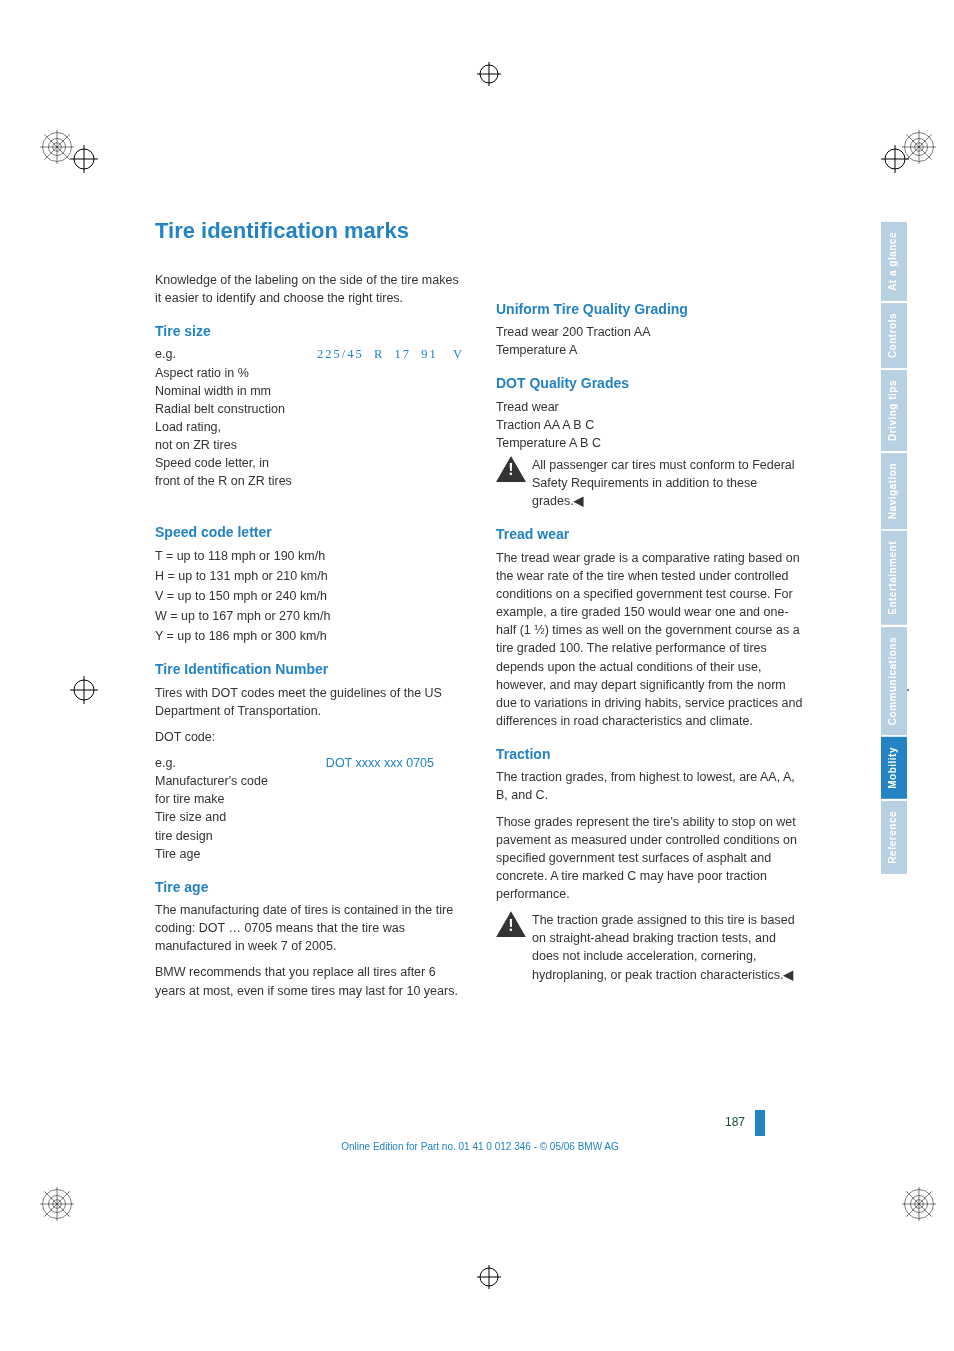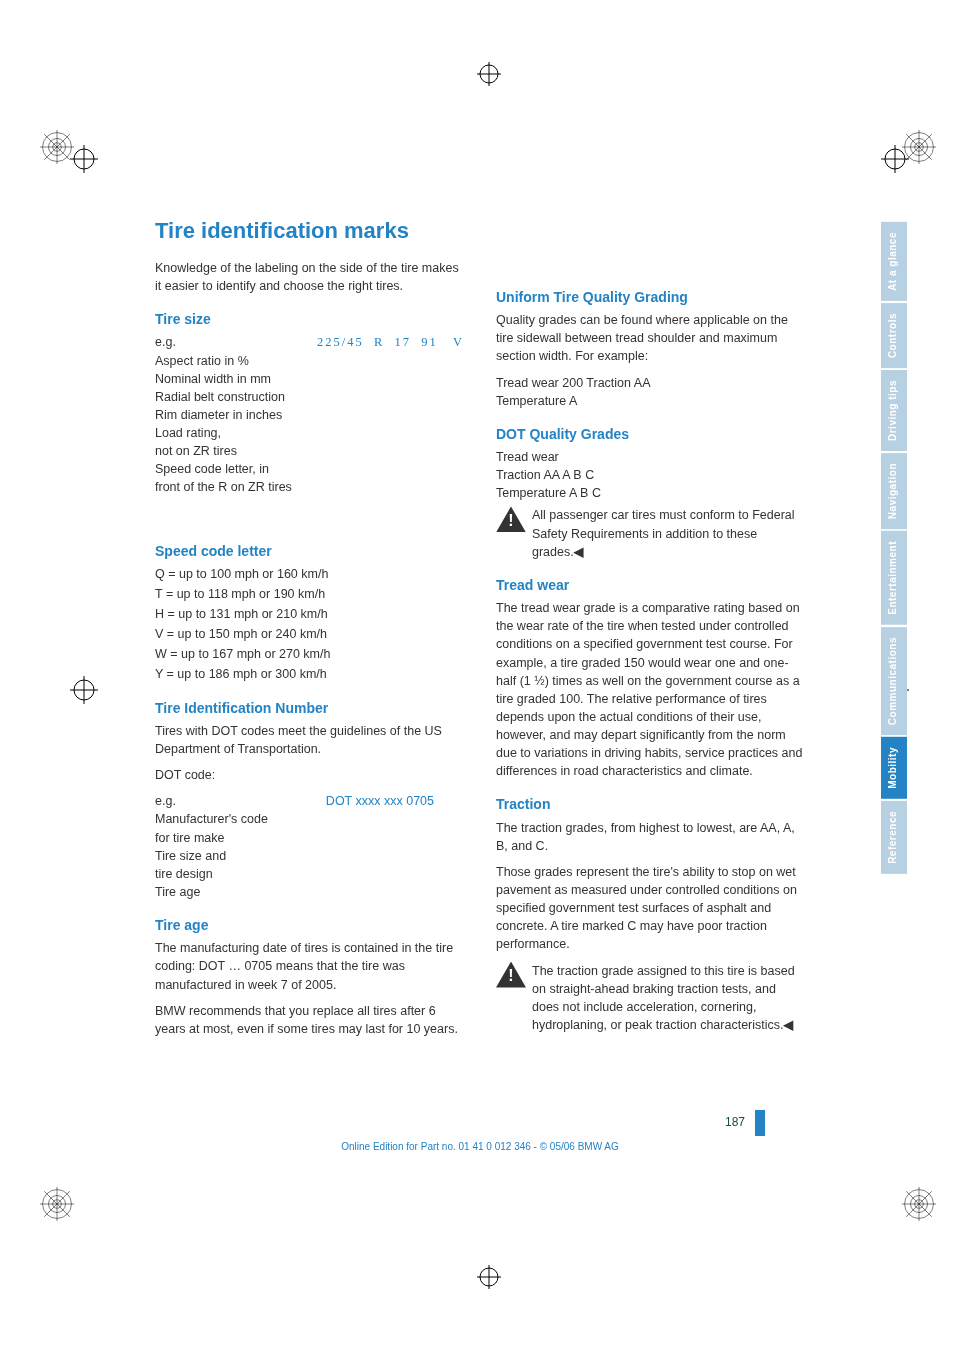--- a/index.html
+++ b/index.html
@@ -37,21 +37,21 @@
   }
   .columns {
     display: flex;
     gap: 32px;
   }
   .col { flex: 1; }
   h1 {
     color: #2383c4;
     font-size: 22px;
     font-weight: bold;
-    margin: 0 0 12px 0;
+    margin: 0 0 24px 0;
   }
   h2 {
     color: #2383c4;
     font-size: 14px;
     font-weight: bold;
     margin: 14px 0 4px 0;
   }
   p { margin: 0 0 8px 0; }
   .tire-block { margin-bottom: 6px; }
   .tire-eg { display: flex; align-items: baseline; }
@@ -225,30 +225,28 @@
 
       <h2>Tire size</h2>
       <div class="tire-block">
         <div class="tire-eg">
           <span class="tire-eg-label">e.g.</span>
           <span class="tire-eg-val">225/45  R  17  91   V</span>
         </div>
         <div>Aspect ratio in %</div>
         <div>Nominal width in mm</div>
         <div>Radial belt construction</div>
-        <div>Rim diameter in inches</div>
         <div>Load rating,</div>
         <div>not on ZR tires</div>
         <div>Speed code letter, in</div>
         <div>front of the R on ZR tires</div>
       </div>
 
-      <h2 style="margin-top:44px">Speed code letter</h2>
+      <h2 style="margin-top:32px">Speed code letter</h2>
       <div class="speed-list">
-        <div>Q = up to 100 mph or 160 km/h</div>
         <div>T = up to 118 mph or 190 km/h</div>
         <div>H = up to 131 mph or 210 km/h</div>
         <div>V = up to 150 mph or 240 km/h</div>
         <div>W = up to 167 mph or 270 km/h</div>
         <div>Y = up to 186 mph or 300 km/h</div>
       </div>
 
       <h2>Tire Identification Number</h2>
       <p>Tires with DOT codes meet the guidelines of the US Department of Transportation.</p>
       <p>DOT code:</p>
@@ -262,21 +260,20 @@
       <div>tire design</div>
       <div>Tire age</div>
 
       <h2>Tire age</h2>
       <p>The manufacturing date of tires is contained in the tire coding: DOT … 0705 means that the tire was manufactured in week 7 of 2005.</p>
       <p>BMW recommends that you replace all tires after 6 years at most, even if some tires may last for 10 years.</p>
     </div>
 
     <div class="col" style="margin-top:28px">
       <h2 style="margin-top:0">Uniform Tire Quality Grading</h2>
-      <p>Quality grades can be found where applicable on the tire sidewall between tread shoulder and maximum section width. For example:</p>
       <div>Tread wear 200 Traction AA</div>
       <div>Temperature A</div>
 
       <h2>DOT Quality Grades</h2>
       <div>Tread wear</div>
       <div>Traction AA A B C</div>
       <div>Temperature A B C</div>
       <div class="warn">
         <div class="warn-icon"></div>
         <div><span>All passenger car tires must conform to Federal Safety Requirements in addition to these grades.</span><span class="end-arrow">◀</span></div>

